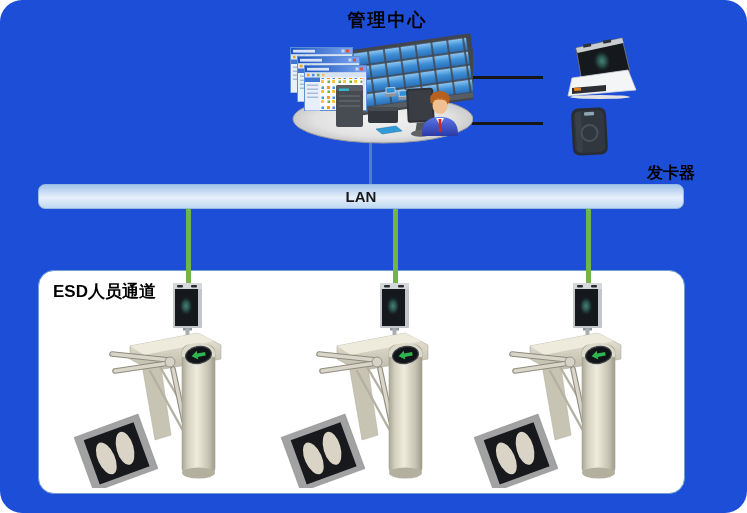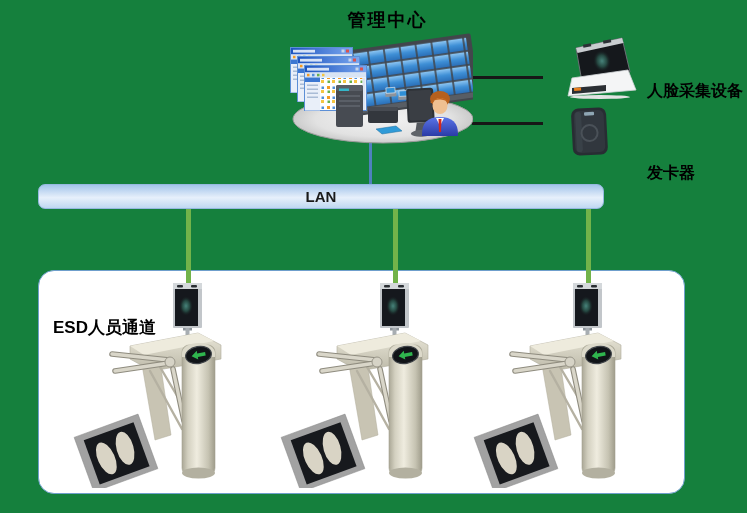--- a/index.html
+++ b/index.html
@@ -1,47 +1,47 @@
 <!DOCTYPE html>
 <html><head>
 <meta charset="utf-8">
 <style>
   html,body{margin:0;padding:0;background:#ffffff;}
   .canvas{
-    position:relative;width:747px;height:513px;background:#15803d;overflow:hidden;
-    font-family:"Liberation Sans","DejaVu Sans",sans-serif;color:#000;
+    position:relative;width:747px;height:513px;background:#1d4ed8;overflow:hidden;
+    font-family:"Liberation Sans","DejaVu Sans",sans-serif;color:#000;border-radius:22px;
   }
   .abs{position:absolute;}
   .diagram-title{
     left:295px;top:8px;width:185px;text-align:center;
     font-size:18px;font-weight:bold;letter-spacing:2px;color:#000;
   }
   .vline-blue{left:369px;top:142px;width:3px;height:43px;background:#4f81bd;z-index:0;}
   .hline{height:3px;background:#171717;}
   .hline.h1{left:472px;top:76px;width:71px;}
   .hline.h2{left:472px;top:122px;width:71px;}
   .device-label{font-size:16px;font-weight:bold;color:#000;white-space:nowrap;}
   .face-label{left:647px;top:81px;}
   .card-label{left:647px;top:121px;margin-top:42px;}
   .lan-bar{
-    left:38px;top:184px;width:566px;height:25px;border-radius:7px;
+    left:38px;top:184px;width:646px;height:25px;border-radius:7px;
     border:1px solid #96b9e0;box-sizing:border-box;
     background:linear-gradient(180deg,#a3c4ea 0%,#e7f0fb 55%,#bfd8f2 100%);
     display:flex;align-items:center;justify-content:center;z-index:3;
   }
   .lan-bar span{font-size:15px;font-weight:bold;color:#1a1a1a;}
   .green-line{width:5px;top:208px;height:76px;background:#72b34a;z-index:2;}
   .green-line.g1{left:186px;}
   .green-line.g2{left:393px;}
   .green-line.g3{left:586px;}
   .esd-box{
     left:38px;top:270px;width:647px;height:224px;box-sizing:border-box;
     border:1.5px solid #6f9fcc;border-radius:16px;background:#fff;z-index:1;
   }
-  .esd-label{left:53px;top:280px;font-size:17px;font-weight:bold;color:#000;z-index:4;margin-top:36px;}
+  .esd-label{left:53px;top:280px;font-size:17px;font-weight:bold;color:#000;z-index:4;}
   .mgmt-svg{left:288px;top:33px;z-index:1;}
   .face-svg{left:566px;top:34px;}
   .card-svg{left:568px;top:106px;}
   .turnstile{z-index:4;}
   .turnstile.t1{left:70px;top:283px;}
   .turnstile.t2{left:277px;top:283px;}
   .turnstile.t3{left:470px;top:283px;}
 </style>
 </head>
 <body>
@@ -239,21 +239,20 @@
     <use href="#mgmt"></use>
   </svg>
 
   <div class="abs vline-blue"></div>
   <div class="abs hline h1"></div>
   <div class="abs hline h2"></div>
 
   <svg class="abs face-svg" width="76" height="66" viewBox="0 0 76 66">
     <use href="#faceDev"></use>
   </svg>
-  <div class="abs device-label face-label">人脸采集设备</div>
 
   <svg class="abs card-svg" width="44" height="52" viewBox="0 0 44 52">
     <use href="#cardDev"></use>
   </svg>
   <div class="abs device-label card-label">发卡器</div>
 
   <div class="abs lan-bar">
     <span>LAN</span>
   </div>
 

